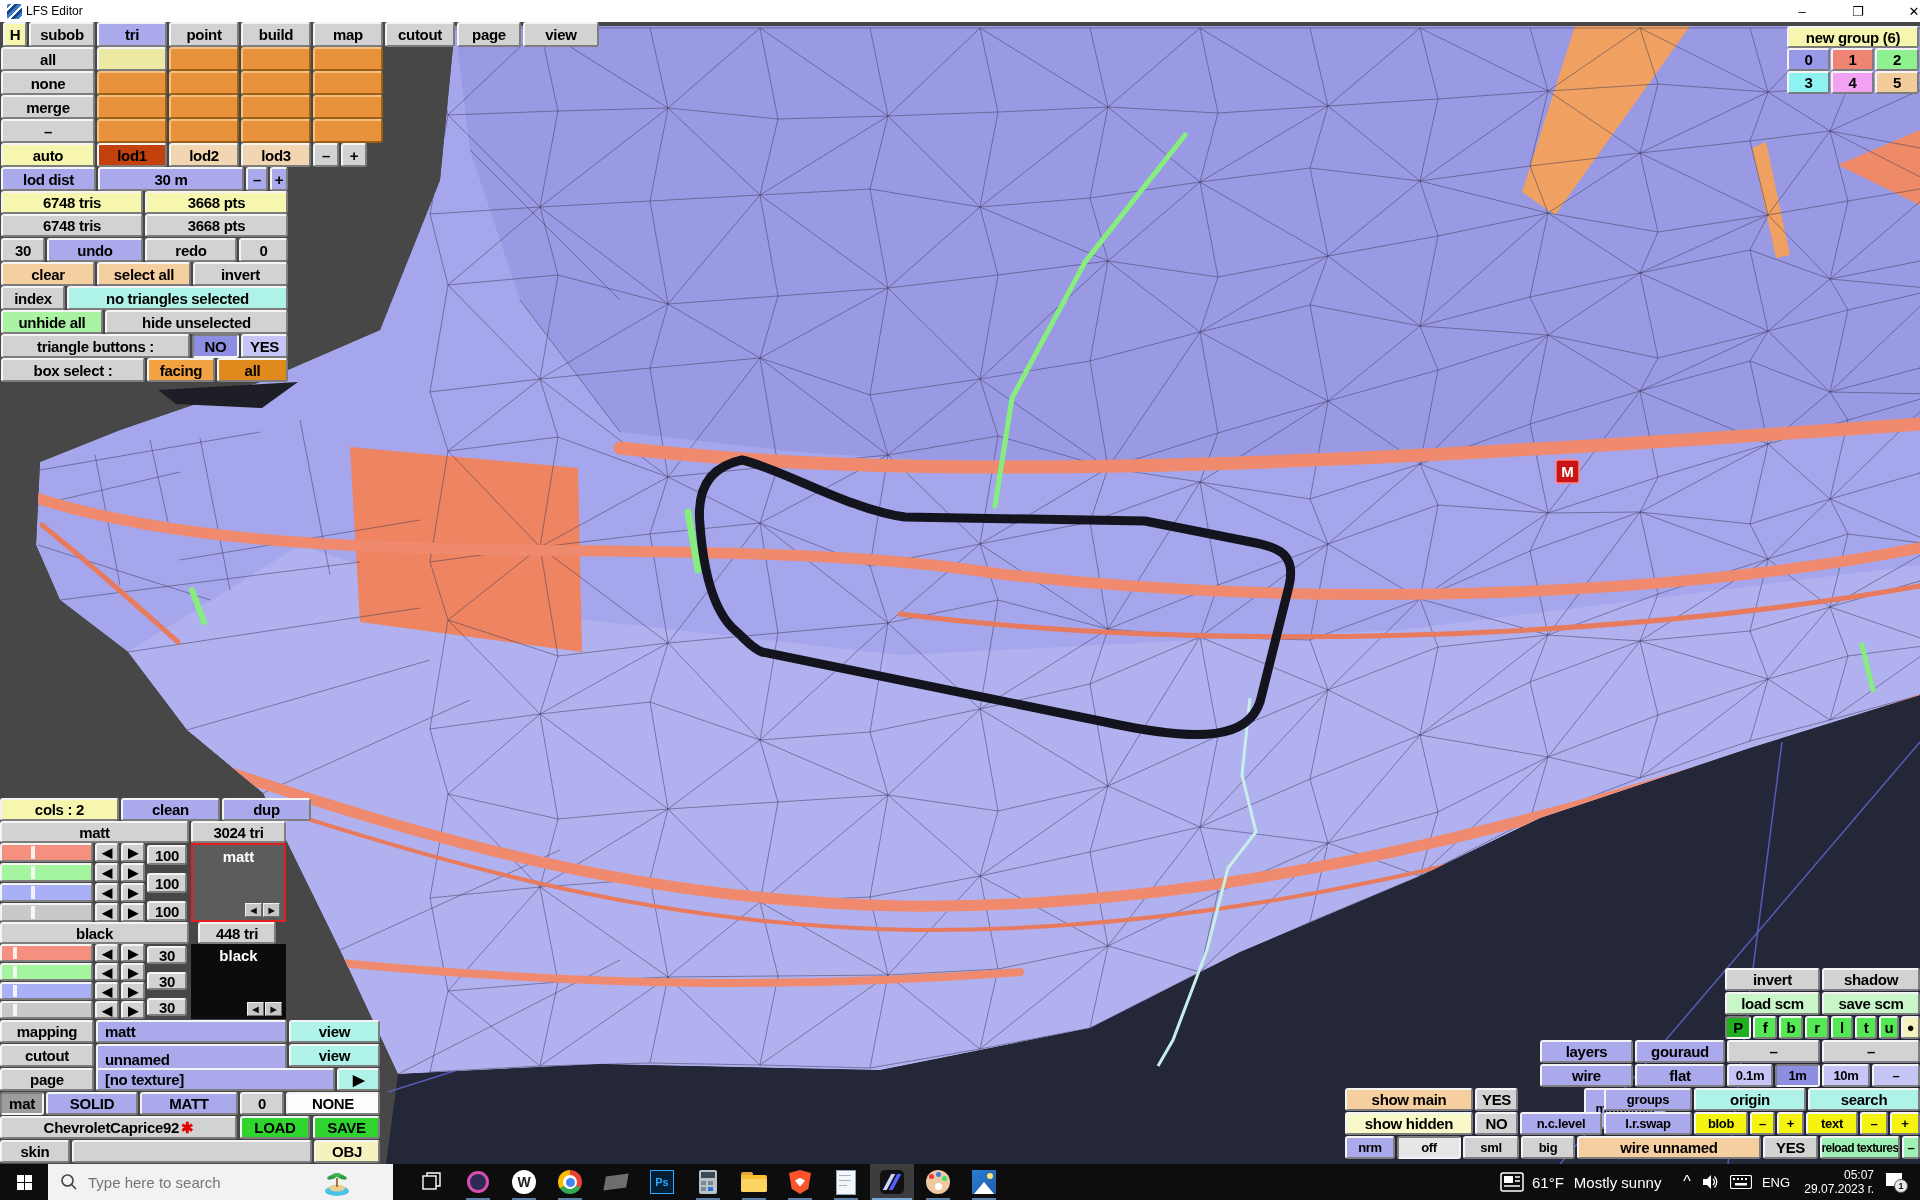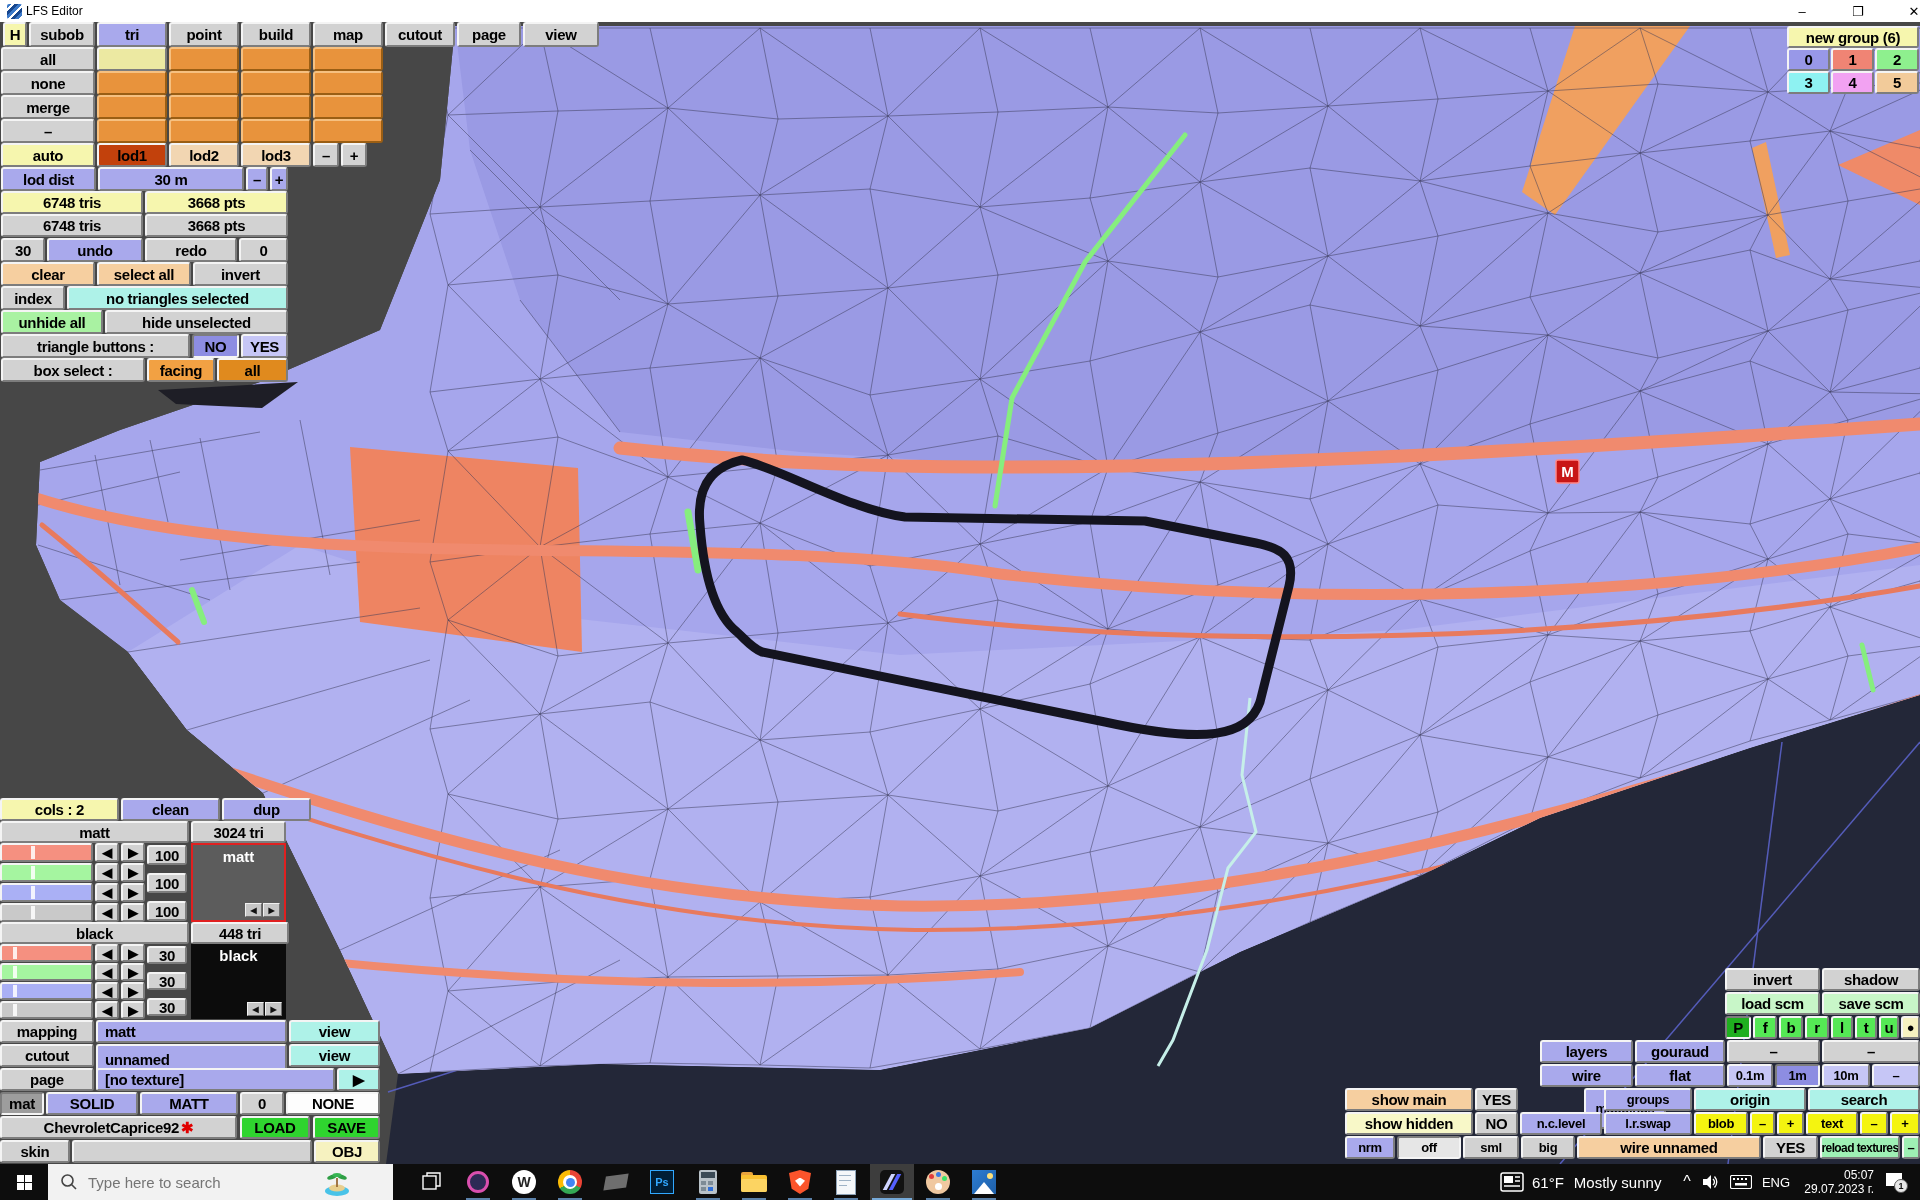--- a/index.html
+++ b/index.html
@@ -218,21 +218,21 @@
   <div class="b" style="left:147px;top:845px;width:40px;height:20px">100</div>
   <div class="b" style="left:147px;top:873px;width:40px;height:20px">100</div>
   <div class="b" style="left:147px;top:901px;width:40px;height:20px">100</div>
   <div class="pvbox" style="left:191px;top:843px;width:95px;height:79px;background:#5c5c5c;border:2px solid #e02020">
     <span style="margin-top:3px">matt</span>
     <span class="pm" style="right:22px;bottom:3px">◀</span>
     <span class="pm" style="right:4px;bottom:3px">▶</span>
   </div>
 
   <div class="b" style="left:0px;top:922px;width:189px;height:22px">black</div>
-  <div class="b" style="left:191px;top:922px;width:98px;height:22px">448 tri</div>
+  <div class="b" style="left:198px;top:922px;width:78px;height:22px">448 tri</div>
   <div class="track" style="left:0px;top:944px;width:93px;height:18px;background:#f59080">
       <span class="thumb" style="left:12%"></span>
     </div>
   <div class="track" style="left:0px;top:963px;width:93px;height:18px;background:#a5f5a0">
       <span class="thumb" style="left:12%"></span>
     </div>
   <div class="track" style="left:0px;top:982px;width:93px;height:18px;background:#aab0f5">
       <span class="thumb" style="left:12%"></span>
     </div>
   <div class="track" style="left:0px;top:1001px;width:93px;height:18px;background:#c9c9c9">

